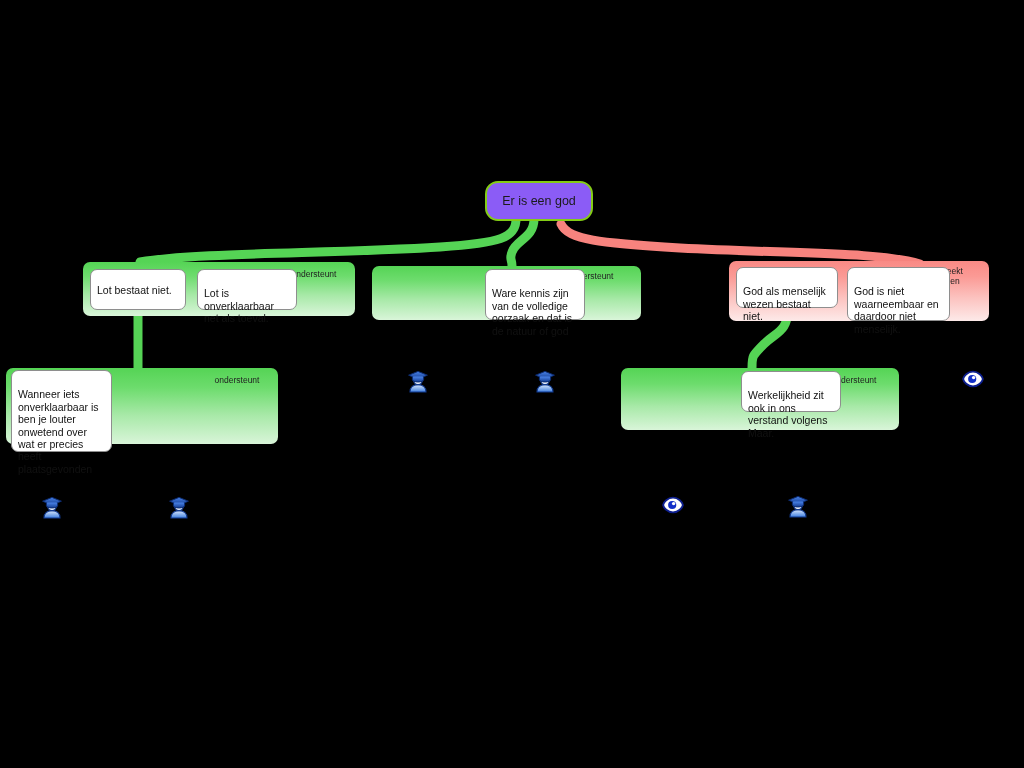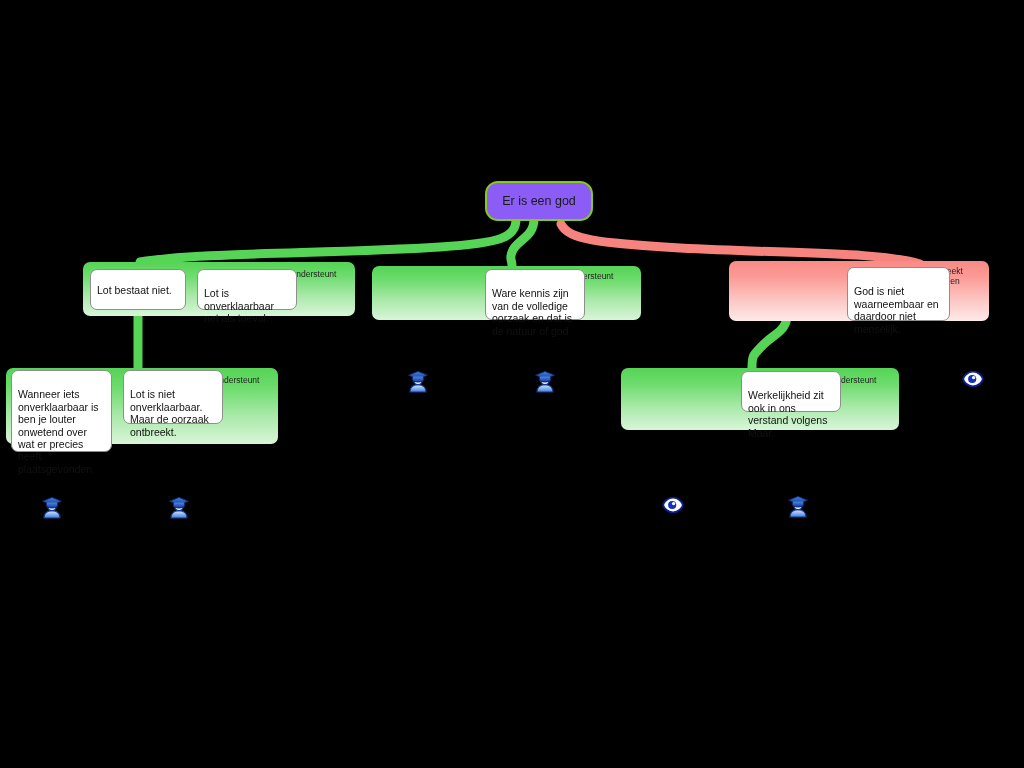--- a/index.html
+++ b/index.html
@@ -66,32 +66,32 @@
   <div class="node" style="left:485px;top:269px;width:100px;height:51px;">
     <span>Ware kennis zijn van de volledige oorzaak en dat is de natuur of god</span>
   </div>
 
   <div class="group oppose" style="left:729px;top:261px;width:260px;height:60px;">
     <span class="group-label" style="left:188px;top:5px;width:64px;">
       <span>spreekt</span><br>
       <span>tegen</span>
     </span>
   </div>
+  <div class="node" style="left:736px;top:267px;width:102px;height:41px;">
+    <span>God als menselijk wezen bestaat niet.</span>
+  </div>
   <div class="node" style="left:847px;top:267px;width:103px;height:54px;">
     <span>God is niet waarneembaar en daardoor niet menselijk.</span>
   </div>
 
   <div class="group support" style="left:6px;top:368px;width:272px;height:76px;">
     <span class="group-label" style="left:196px;top:7px;width:70px;">ondersteunt</span>
   </div>
   <div class="node" style="left:11px;top:370px;width:101px;height:82px;">
     <span>Wanneer iets onverklaarbaar is ben je louter onwetend over wat er precies heeft plaatsgevonden</span>
-  </div>
-  <div class="node" style="left:123px;top:370px;width:100px;height:54px;">
-    <span>Lot is niet onverklaarbaar. Maar de oorzaak ontbreekt.</span>
   </div>
 
   <div class="group support" style="left:621px;top:368px;width:278px;height:62px;">
     <span class="group-label" style="left:198px;top:7px;width:70px;">ondersteunt</span>
   </div>
   <div class="node" style="left:741px;top:371px;width:100px;height:41px;">
     <span>Werkelijkheid zit ook in ons verstand volgens Maar.</span>
   </div>
 
   <div id="icon-layer">

